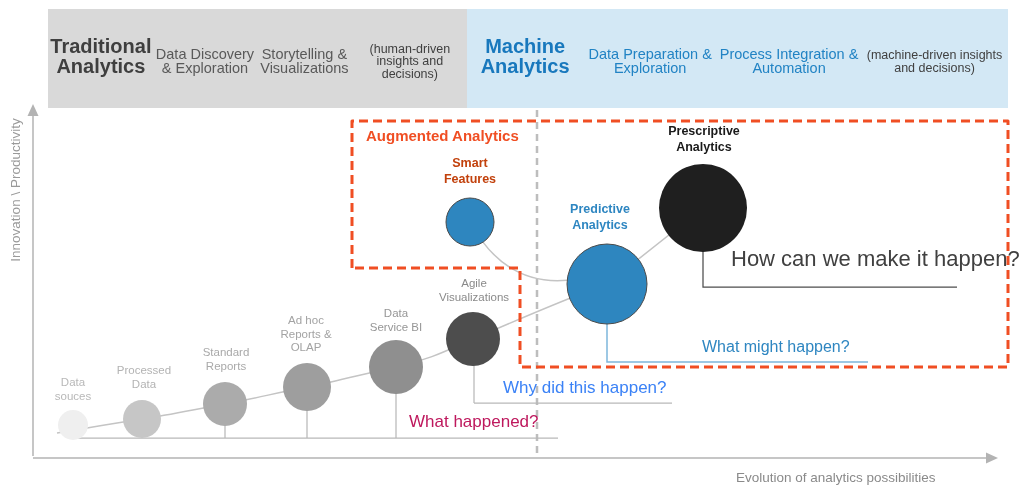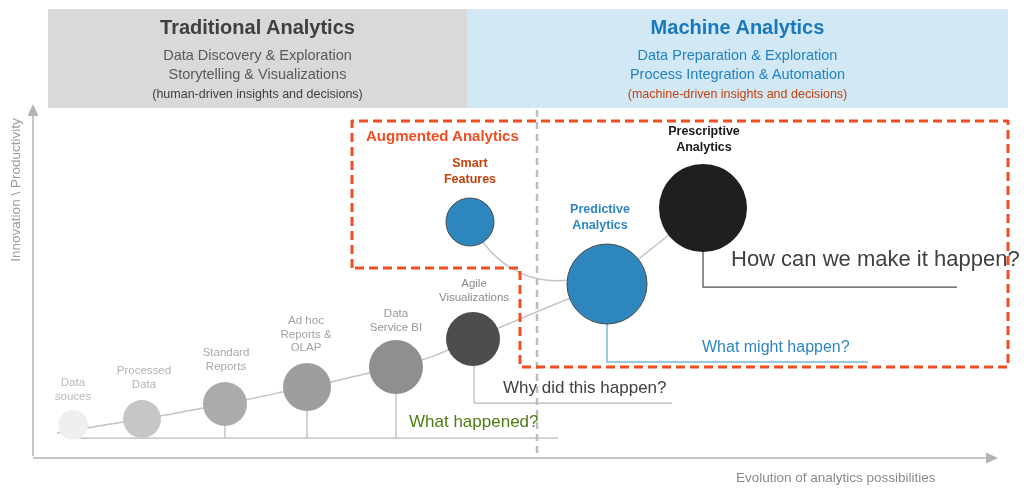--- a/index.html
+++ b/index.html
@@ -7,21 +7,21 @@
     position:relative;
     width:1024px;height:494px;
     background:#ffffff;
     font-family:"Liberation Sans", sans-serif;
     overflow:hidden;
   }
   .layer{position:absolute;left:0;top:0;}
   
   .hdr{
     position:absolute;top:9px;height:99px;
-    display:flex;flex-direction:column;align-items:center;justify-content:center;
+    display:flex;flex-direction:row;align-items:center;justify-content:center;
     text-align:center;line-height:1;
   }
   .hdr-trad{left:48px;width:419px;}
   .hdr-mach{left:467px;width:541px;}
   .hdr .title{font-size:20px;font-weight:bold;margin-bottom:6px;}
   .hdr .sub{font-size:14.5px;margin-top:5px;}
   .hdr .note{font-size:12.5px;font-weight:normal;margin-top:6px;}
   
   .lbl{position:absolute;white-space:pre-line;}
   .stage-label{
@@ -48,21 +48,21 @@
     <div class="title" style="color: rgb(63, 63, 63);">Traditional Analytics</div>
     <div class="sub" style="color: rgb(89, 89, 89);">Data Discovery &amp; Exploration</div>
     <div class="sub" style="color: rgb(89, 89, 89);">Storytelling &amp; Visualizations</div>
     <div class="note" style="color: rgb(63, 63, 63);">(human-driven insights and decisions)</div>
   </div>
 
   <div class="hdr hdr-mach" style="background: rgb(211, 232, 245);">
     <div class="title" style="color: rgb(24, 120, 189);">Machine Analytics</div>
     <div class="sub" style="color: rgb(33, 131, 196);">Data Preparation &amp; Exploration</div>
     <div class="sub" style="color: rgb(33, 131, 196);">Process Integration &amp; Automation</div>
-    <div class="note" style="color: #c2410c;">(machine-driven insights and decisions)</div>
+    <div class="note" style="color: #404040;">(machine-driven insights and decisions)</div>
   </div>
 
   <svg class="layer" width="1024" height="494" viewBox="0 0 1024 494">
 
     <line x1="537" y1="110" x2="537" y2="455" stroke="#bdbdbd" stroke-width="2.5" stroke-dasharray="7 5"></line>
 
     <line x1="33" y1="456" x2="33" y2="114" stroke="#b3b3b3" stroke-width="1.5"></line>
     <polygon points="33,104 27.5,116 38.5,116" fill="#b3b3b3"></polygon>
 
     <line x1="33" y1="458" x2="988" y2="458" stroke="#b3b3b3" stroke-width="1.5"></line>
@@ -126,18 +126,18 @@
 Service BI</div>
   <div class="lbl stage-label" style="left: 474px; top: 277px; color: rgb(138, 138, 138);">Agile
 Visualizations</div>
   <div class="lbl stage-label bold" style="left: 470px; top: 155px; color: #c2410c;">Smart
 Features</div>
   <div class="lbl stage-label bold" style="left: 600px; top: 201px; color: rgb(46, 134, 193);">Predictive
 Analytics</div>
   <div class="lbl stage-label bold" style="left: 704px; top: 123px; color: rgb(26, 26, 26);">Prescriptive
 Analytics</div>
 
-  <div class="lbl q" style="left: 409px; top: 413px; color: #4d7c0f;">What happened?</div>
-  <div class="lbl q" style="left: 503px; top: 379px; color: #404040;">Why did this happen?</div>
+  <div class="lbl q" style="left: 409px; top: 413px; color: #be185d;">What happened?</div>
+  <div class="lbl q" style="left: 503px; top: 379px; color: #3b82f6;">Why did this happen?</div>
   <div class="lbl q" style="left: 702px; top: 338px; font-size: 16px; color: rgb(46, 134, 193);">What might happen?</div>
   <div class="lbl q" style="left: 731px; top: 250px; font-size: 22px; color: rgb(64, 64, 64);">How can we make it happen?</div>
 
 </div>
 
 </body></html>

